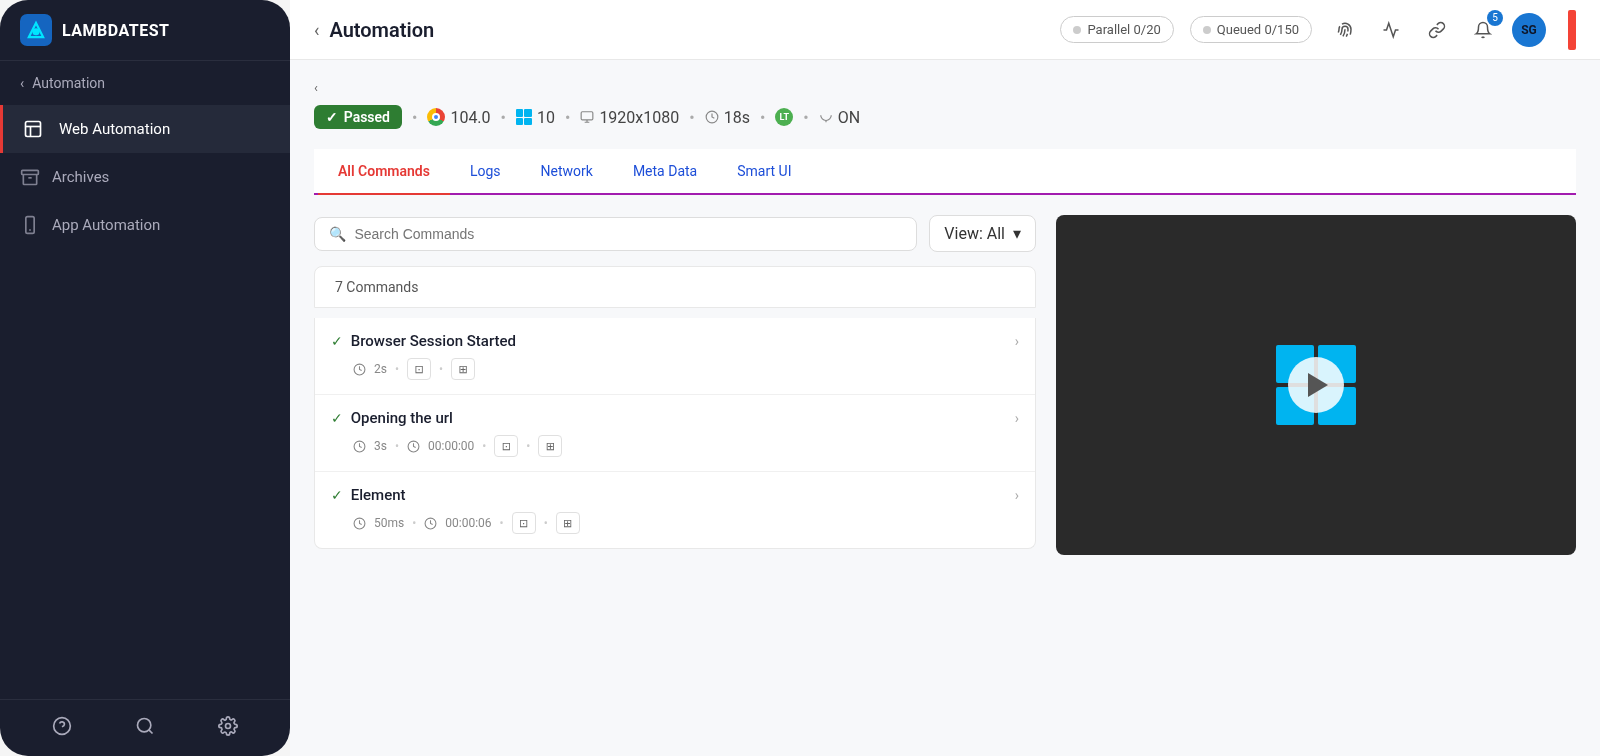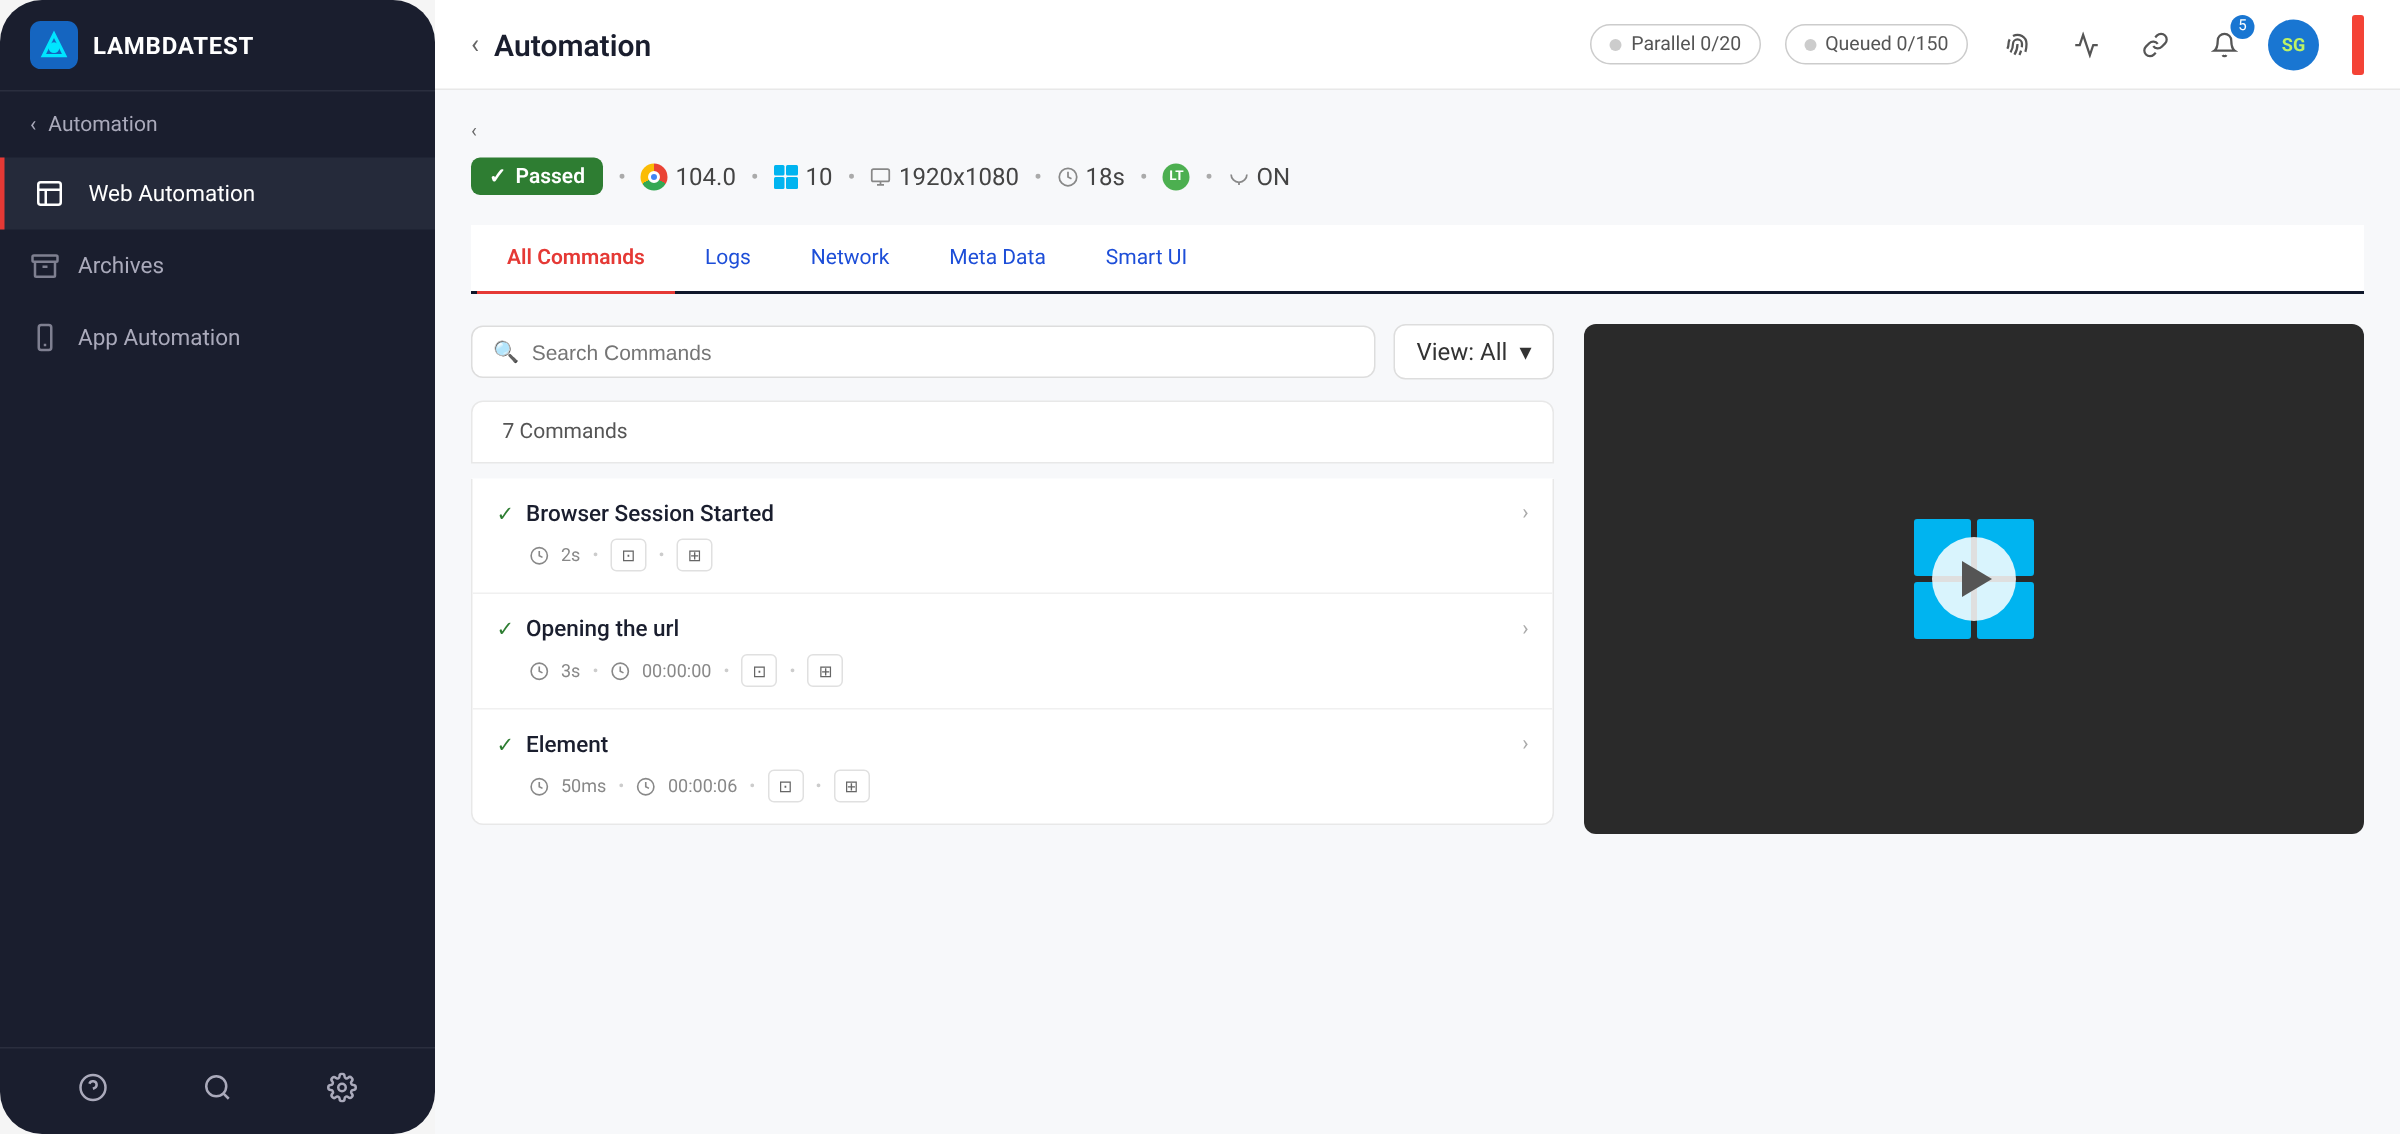--- a/index.html
+++ b/index.html
@@ -158,21 +158,21 @@
       font-size: 10px;
       display: flex;
       align-items: center;
       justify-content: center;
     }
     .avatar-btn {
       width: 34px;
       height: 34px;
       border-radius: 50%;
       background: #1976d2;
-      color: #bef264;
+      color: #0f172a;
       display: flex;
       align-items: center;
       justify-content: center;
       font-size: 12px;
       font-weight: 700;
       cursor: pointer;
     }
     .orange-bar {
       width: 8px;
       height: 40px;
@@ -231,21 +231,21 @@
       gap: 5px;
       font-size: 16px;
       color: #444;
     }
 
     
     .tabs-bar {
       display: flex;
       align-items: center;
       gap: 0;
-      border-bottom: 2px solid #0f172a;
+      border-bottom: 2px solid #a21caf;
       margin-bottom: 20px;
       background: #fff;
       padding: 0 4px;
     }
     .tab-item {
       padding: 14px 20px;
       font-size: 14px;
       color: #1d4ed8;
       cursor: pointer;
       position: relative;

